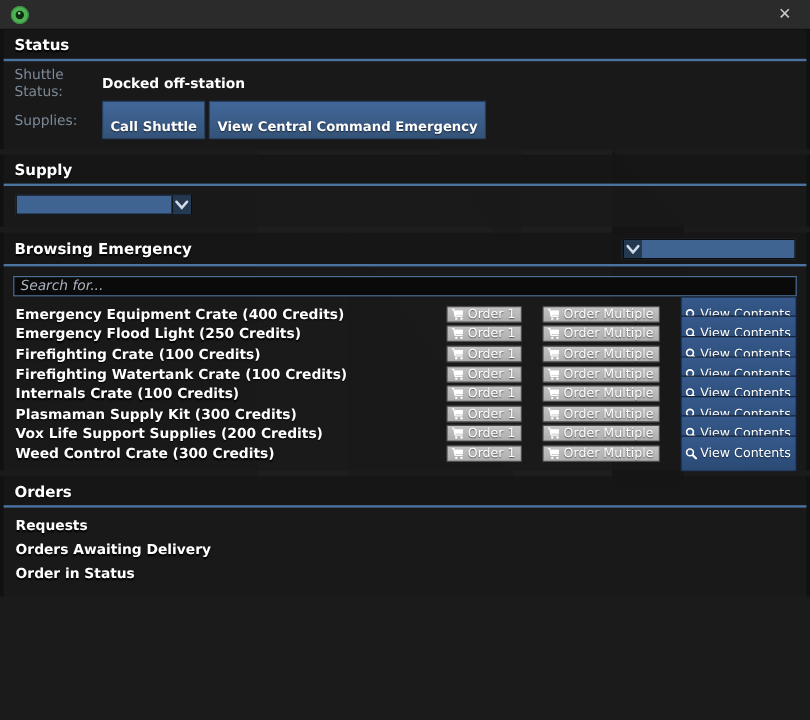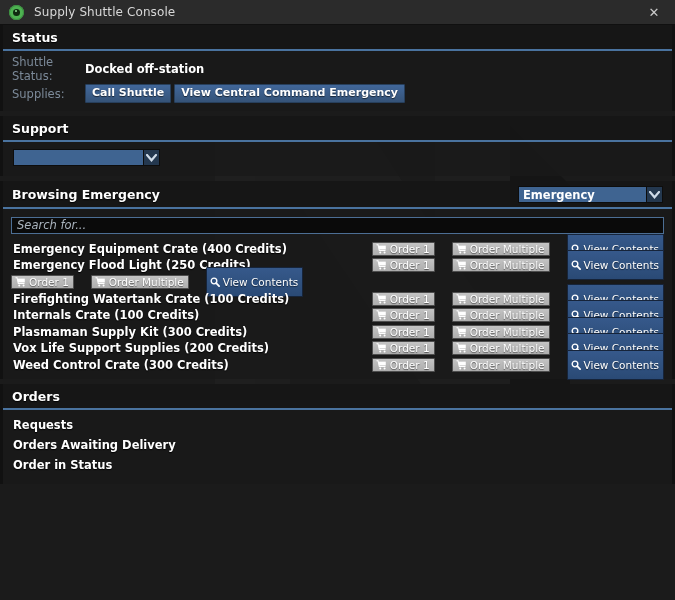--- a/index.html
+++ b/index.html
@@ -133,21 +133,21 @@
   }
   .kv .btnrow { display: flex; gap: 3px; }
 
   .btn-blue {
     background: #3a5d8a;
     background-image: linear-gradient(#41679a, #355378);
     border: 1px solid #273f5c;
     color: #ffffff;
     font-weight: bold;
     font-size: 11px;
-    padding: 1px 6px 2px 6px;
+    padding: 14px 6px 2px 6px;
     border-radius: 1px;
     cursor: pointer;
     font-family: "DejaVu Sans", sans-serif;
     line-height: 14px;
     white-space: nowrap;
     text-shadow: 0 1px 1px rgba(0,0,0,0.6);
   }
 
   
   .dd {
@@ -271,21 +271,20 @@
     text-shadow: 0 1px 1px #000;
   }
 </style>
 </head>
 <body>
 
 <div id="window">
 
   <div id="titlebar">
     <div id="eye-icon"></div>
-    <div id="window-title">Supply Shuttle Console</div>
     <div id="close-btn">✕</div>
   </div>
 
   <svg id="watermark" viewBox="0 0 380 330" preserveAspectRatio="none">
     <g fill="#222222" opacity="0.55">
       <polygon points="5,20 80,20 80,300 5,300"></polygon>
       <polygon points="80,20 155,20 300,240 300,300 225,300 80,85"></polygon>
       <polygon points="225,20 300,20 300,160 225,160"></polygon>
     </g>
     <g fill="#000000" opacity="0.22">
@@ -309,39 +308,38 @@
           <span class="btnrow">
             <button class="btn-blue">Call Shuttle</button>
             <button class="btn-blue">View Central Command Emergency</button>
           </span>
         </div>
       </div>
     </div>
 
     <div class="panel">
       <div class="section-title">
-        <span class="t">Support</span>
+        <span class="t">Supply</span>
       </div>
       <div class="section-body">
         <div class="dd" id="payment-dd">
           <span class="dd-text"></span>
           <span class="dd-arrow">
             <svg width="11" height="8" viewBox="0 0 11 8">
                 <path d="M1 1 L5.5 6.2 L10 1" stroke="#cfdbe8" stroke-width="2.2" fill="none" stroke-linecap="square"></path>
               </svg>
           </span>
         </div>
       </div>
     </div>
 
     <div class="panel">
       <div class="section-title">
         <span class="t">Browsing Emergency</span>
         <span class="dd" id="category-dd">
-          <span class="dd-text">Emergency</span>
           <span class="dd-arrow">
             <svg width="11" height="8" viewBox="0 0 11 8">
                 <path d="M1 1 L5.5 6.2 L10 1" stroke="#cfdbe8" stroke-width="2.2" fill="none" stroke-linecap="square"></path>
               </svg>
           </span>
         </span>
       </div>
 
       <div id="search-wrap">
         <input id="search-input" type="text" placeholder="Search for..." style="">
@@ -415,20 +413,21 @@
                   <svg class="mag-ico" viewBox="0 0 11 11">
                     <circle cx="4.4" cy="4.4" r="3.1" stroke="#ffffff" stroke-width="1.5" fill="none"></circle>
                     <path d="M6.8 6.8 L10 10" stroke="#ffffff" stroke-width="2" stroke-linecap="round"></path>
                   </svg>
                 </span>
                 <span class="lbl">View Contents</span>
               </button>
             </span>
           </div>
           <div class="product-row">
+            <span class="product-name">Firefighting Crate (100 Credits)</span>
             <span class="product-actions">
               <button class="btn-gray">
                 <span>
                   <svg class="cart-ico" viewBox="0 0 12 11">
                     <path d="M0.5 0.8 H2.2 L3.6 7.2 H10.4" stroke="#ffffff" stroke-width="1.2" fill="none"></path>
                     <rect x="3.1" y="1.8" width="7.6" height="4.2" fill="#ffffff"></rect>
                     <circle cx="4.6" cy="9.4" r="1.1" fill="#ffffff"></circle>
                     <circle cx="9.4" cy="9.4" r="1.1" fill="#ffffff"></circle>
                   </svg>
                 </span>

